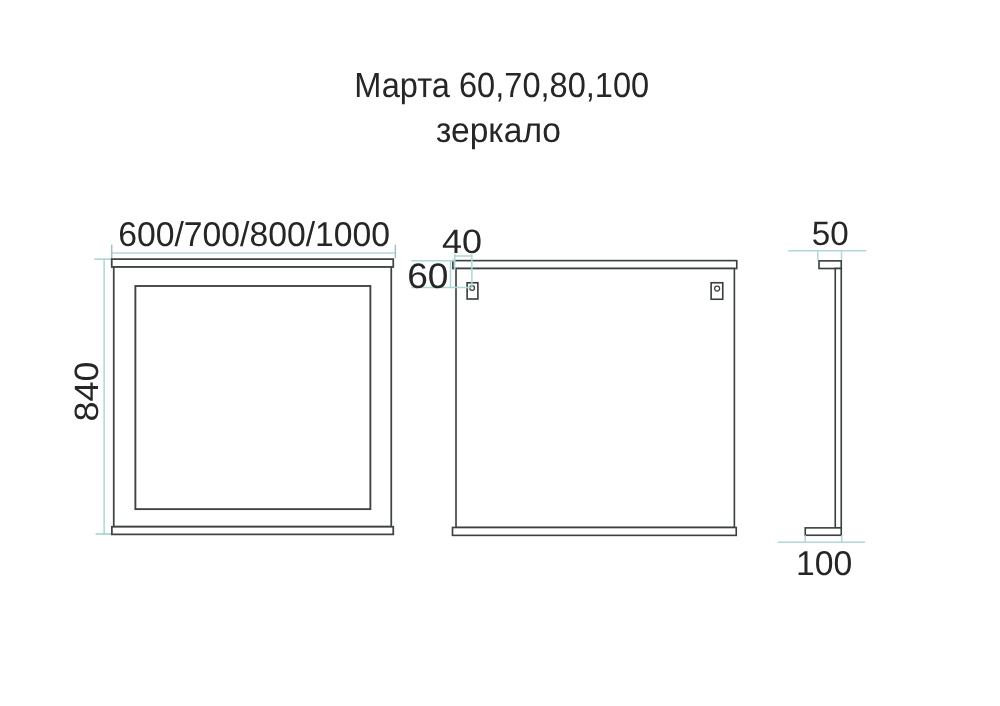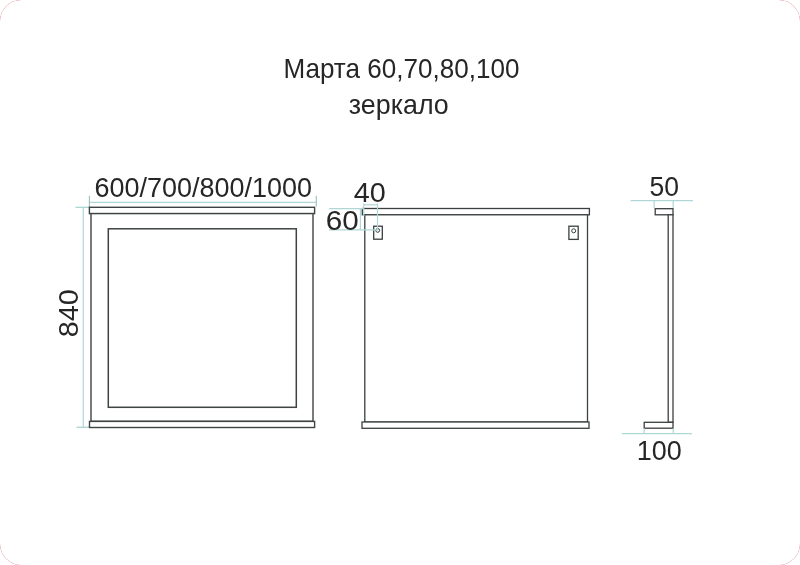--- a/index.html
+++ b/index.html
@@ -1,16 +1,16 @@
 <!DOCTYPE html>
 <html><head>
 <meta charset="utf-8">
 <style>
   html,body{margin:0;padding:0;background:#ffffff;}
-  .page{position:relative;width:800px;height:565px;background:#b91c1c;overflow:hidden;border-radius:21px;}
+  .page{position:relative;width:800px;height:565px;background:#b91c1c;overflow:hidden;}
   text{font-family:"Liberation Sans",sans-serif;fill:#262626;}
 </style>
 </head>
 <body>
 <div class="page">
 <svg style="opacity:.999" width="800" height="565" viewBox="0 0 800 565" xmlns="http://www.w3.org/2000/svg">
 
   <rect x="0" y="0" width="800" height="565" fill="#ffffff"></rect>
 
   <text x="401.4" y="77.8" font-size="28" text-anchor="middle" textLength="236" lengthAdjust="spacingAndGlyphs">Марта 60,70,80,100</text>

